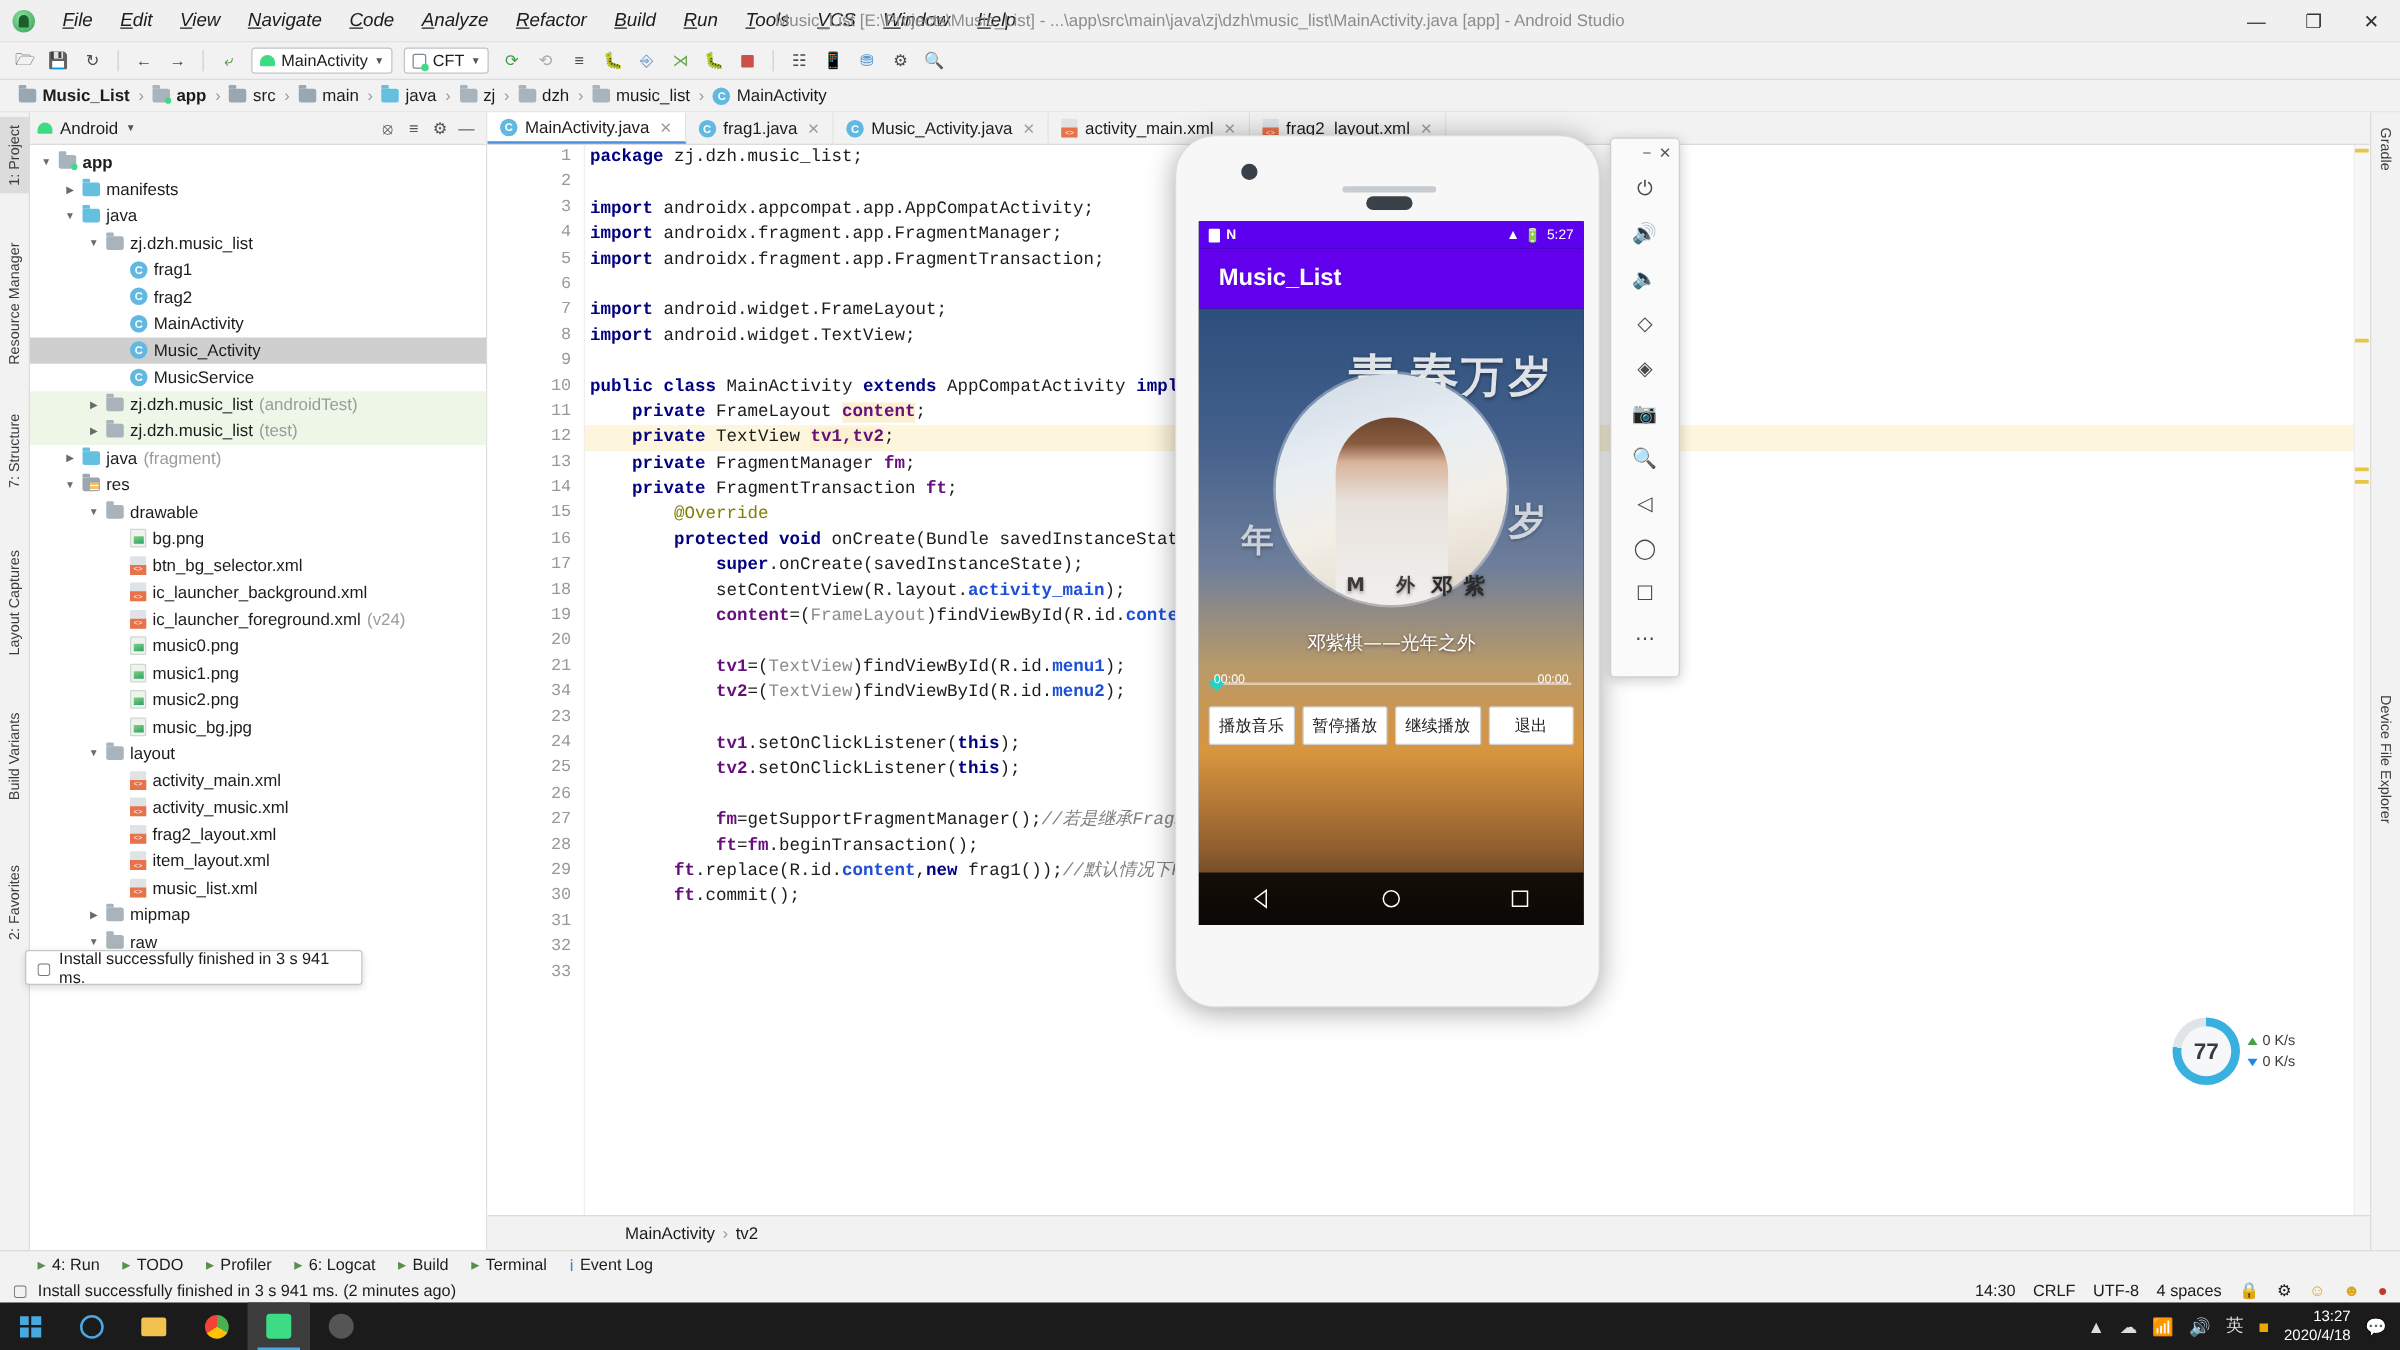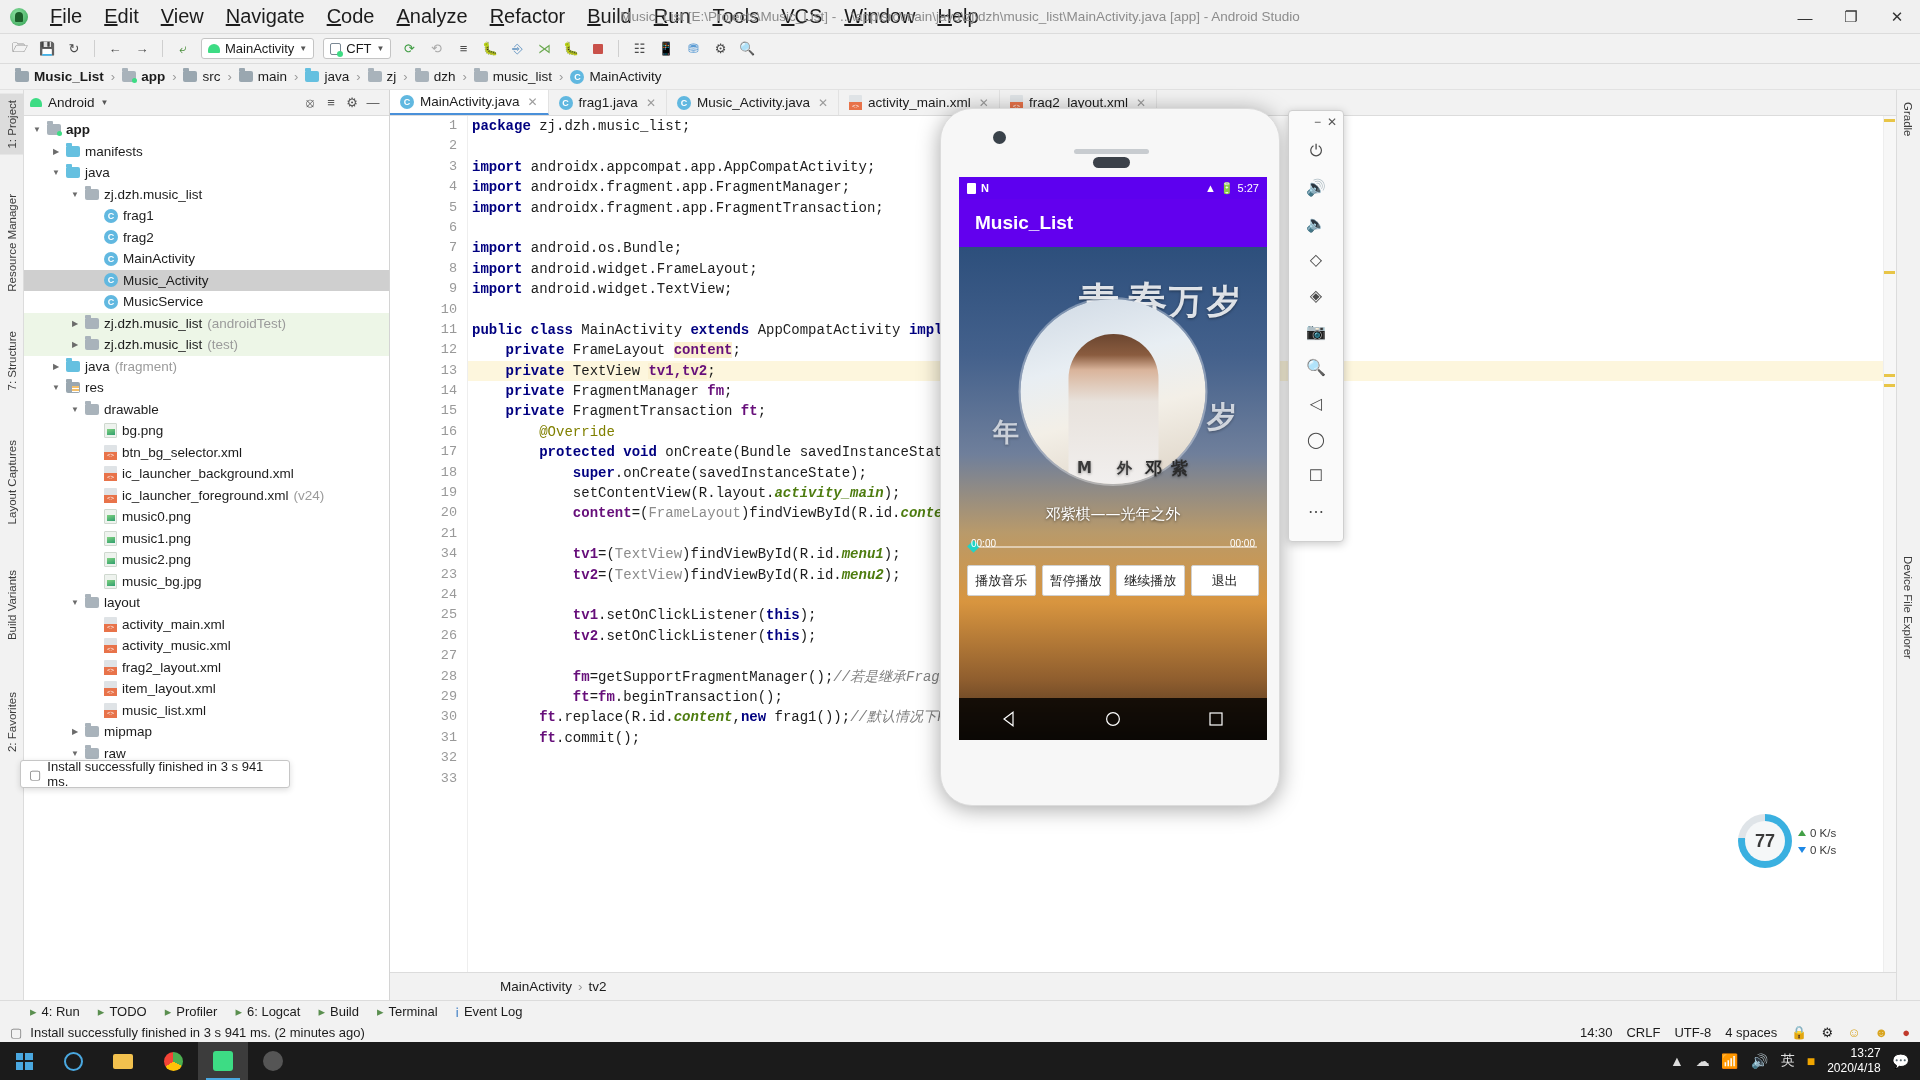--- a/index.html
+++ b/index.html
@@ -21,22 +21,23 @@
     width: 18px; height: 18px; margin: 0 12px 0 10px; border-radius: 50%;
     background: radial-gradient(circle at 40% 35%, #8fe3a3, #2e9e4f);
     position: relative; flex: none;
   }
   .as-logo::after{
     content:""; position:absolute; left:5px; top:4px; width:8px; height:10px;
     background:#1b5e2a; border-radius:4px 4px 1px 1px;
   }
   .menu { display: flex; align-items: center; gap: 2px; }
   .menu-item {
-    font-size: 20px; color: #1c1c1c; padding: 4px 10px; cursor: default;
+    font-size: 15px; color: #1c1c1c; padding: 4px 10px; cursor: default;
     white-space: nowrap;
+    font-style: italic;
   }
   .menu-item u { text-decoration: underline; }
   .win-title {
     position: absolute; left: 0; right: 0; text-align: center;
     font-size: 13.5px; color: #8c8c8c; pointer-events: none;
     white-space: nowrap;
   }
   .win-btns { margin-left: auto; display: flex; height: 100%; z-index: 3; }
   .win-btn {
     width: 46px; height: 34px; display: flex; align-items: center;
@@ -195,21 +196,21 @@
   .codelines {
     position: absolute; left: 78px; top: 0; right: 0; bottom: 0;
     font-family: "Liberation Mono", monospace; font-size: 14px;
   }
   .cl { height: 20.4px; line-height: 20.4px; white-space: pre; padding-left: 4px;}
   .cl.hl { background: #fdf6dd; }
   .k { color: #000080; font-weight: bold; }
   .t { color: #1c1c1c; }
   .gry { color: #8c8c8c; }
   .fld2 { color: #660e7a; font-weight: bold; }
-  .ital { color: #4d7c0f; font-weight: bold; font-style: italic; }
+  .ital { color: #1d4ed8; font-weight: bold; }
   .cmt { color: #808080; font-style: italic; }
   .ann { color: #808000; margin-top: 20px; }
   .hlw { background: #fbf0d0; }
   .editor-bottom {
     position: absolute; left: 0; right: 0; bottom: 0; height: 28px;
     background: #f2f2f2; border-top: 1px solid #dcdcdc; display: flex;
     align-items: center; padding-left: 110px; gap: 6px;
     font-size: 13.5px; color: #1c1c1c;
   }
   .scrollmarks { position: absolute; right: 0; top: 26px; bottom: 28px; width: 13px;
@@ -757,21 +758,20 @@
           <div class="ln">32</div>
           <div class="ln">33</div>
         </div>
       <div class="codelines" id="codelines">
           <div class="cl"><span class="k">package</span> <span class="t">zj.dzh.music_list;</span></div>
           <div class="cl">&nbsp;</div>
           <div class="cl"><span class="k">import</span> <span class="t">androidx.appcompat.app.AppCompatActivity;</span></div>
           <div class="cl"><span class="k">import</span> <span class="t">androidx.fragment.app.FragmentManager;</span></div>
           <div class="cl"><span class="k">import</span> <span class="t">androidx.fragment.app.FragmentTransaction;</span></div>
           <div class="cl">&nbsp;</div>
-          <div class="cl"><span class="k">import</span> <span class="t">android.os.Bundle;</span></div>
           <div class="cl"><span class="k">import</span> <span class="t">android.widget.FrameLayout;</span></div>
           <div class="cl"><span class="k">import</span> <span class="t">android.widget.TextView;</span></div>
           <div class="cl">&nbsp;</div>
           <div class="cl"><span class="k">public class</span> <span class="t">MainActivity </span><span class="k">extends</span><span class="t"> AppCompatActivity </span><span class="k">implements</span><span class="t"> V</span></div>
           <div class="cl">    <span class="k">private</span> <span class="t">FrameLayout </span><span class="fld2 hlw">content</span><span class="t">;</span></div>
           <div class="cl hl">    <span class="k">private</span> <span class="t">TextView </span><span class="fld2 hlw">tv1,tv2</span><span class="t">;</span></div>
           <div class="cl">    <span class="k">private</span> <span class="t">FragmentManager </span><span class="fld2">fm</span><span class="t">;</span></div>
           <div class="cl">    <span class="k">private</span> <span class="t">FragmentTransaction </span><span class="fld2">ft</span><span class="t">;</span></div>
           <div class="cl">        <span class="ann">@Override</span></div>
           <div class="cl">        <span class="k">protected void</span> <span class="t">onCreate(Bundle savedInstanceState) {</span></div>

